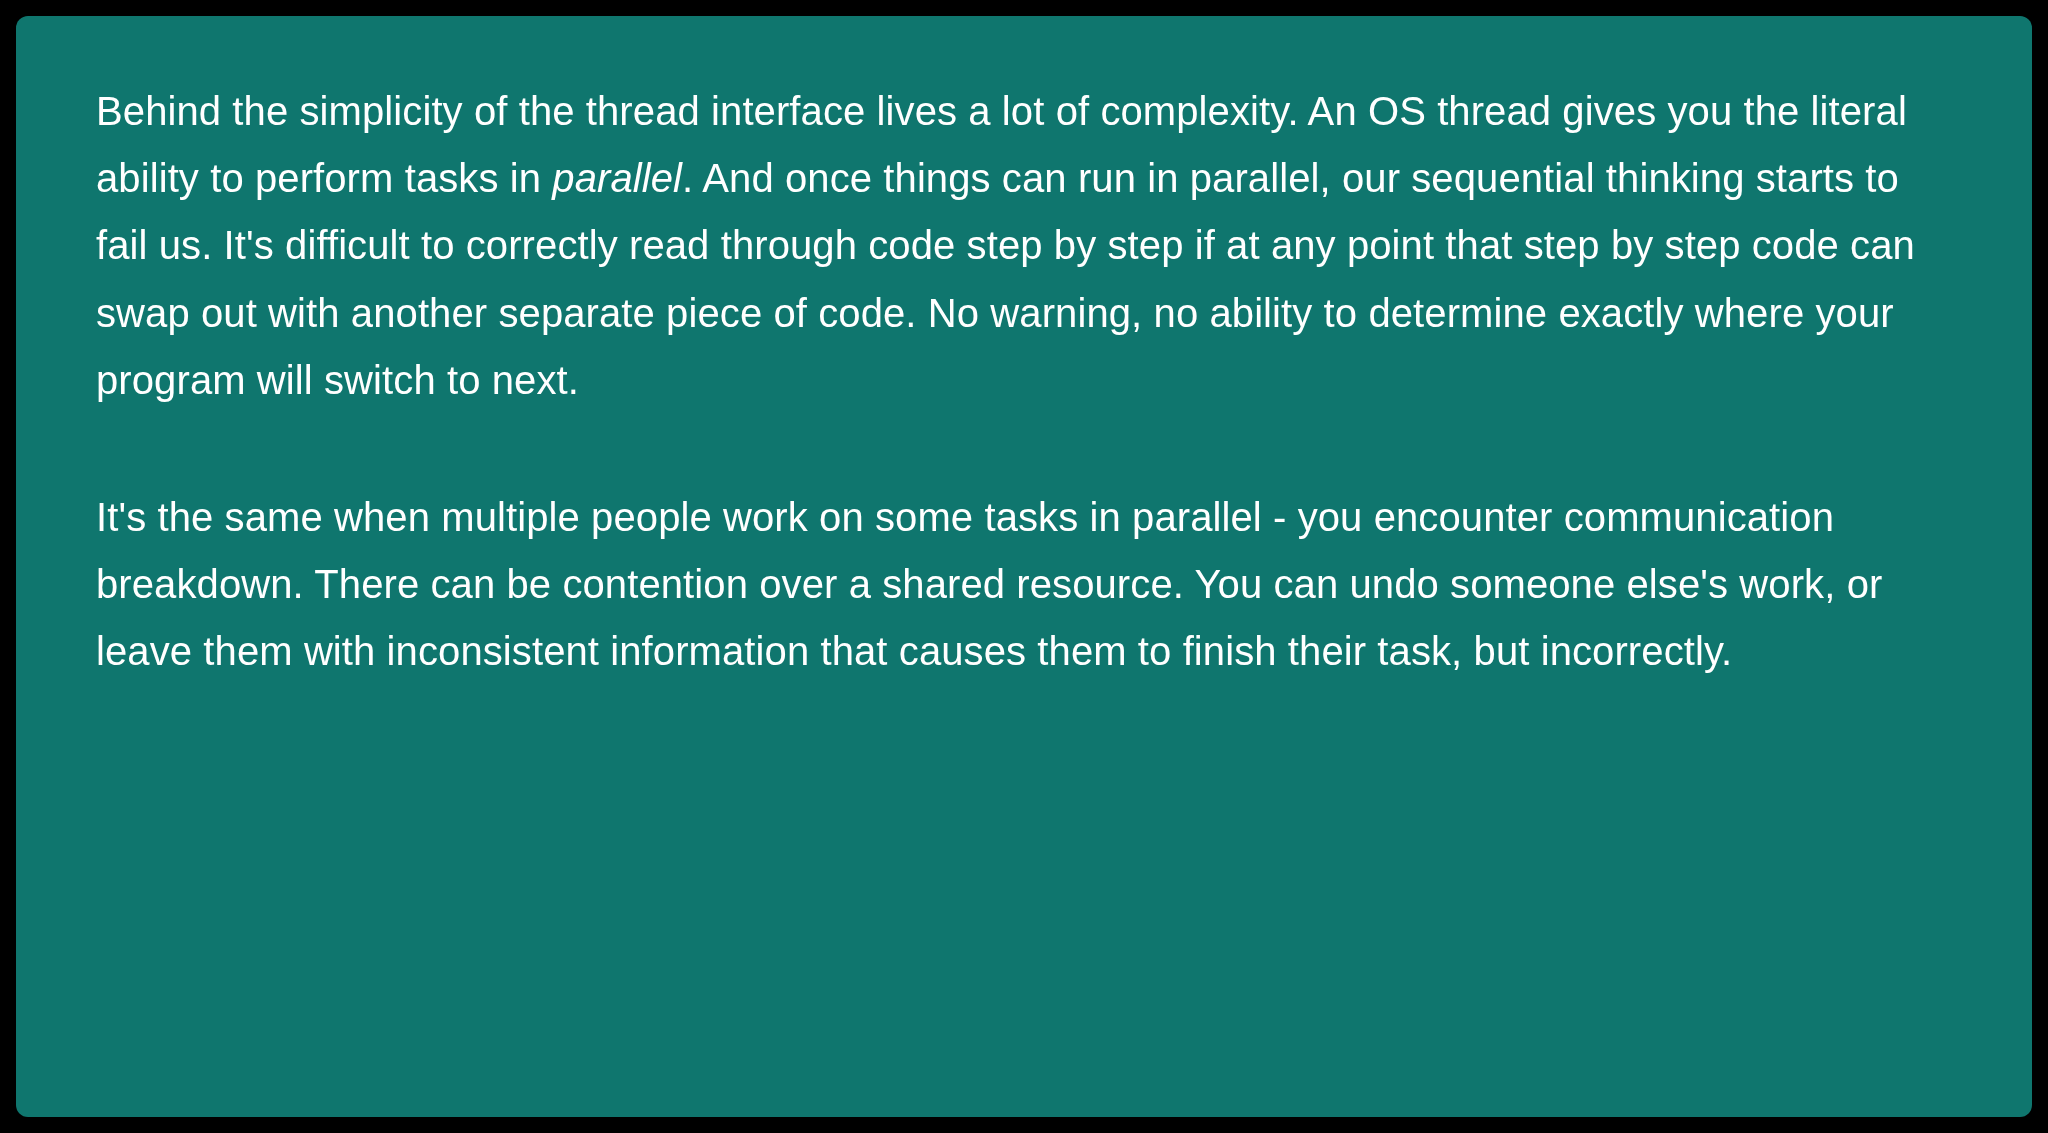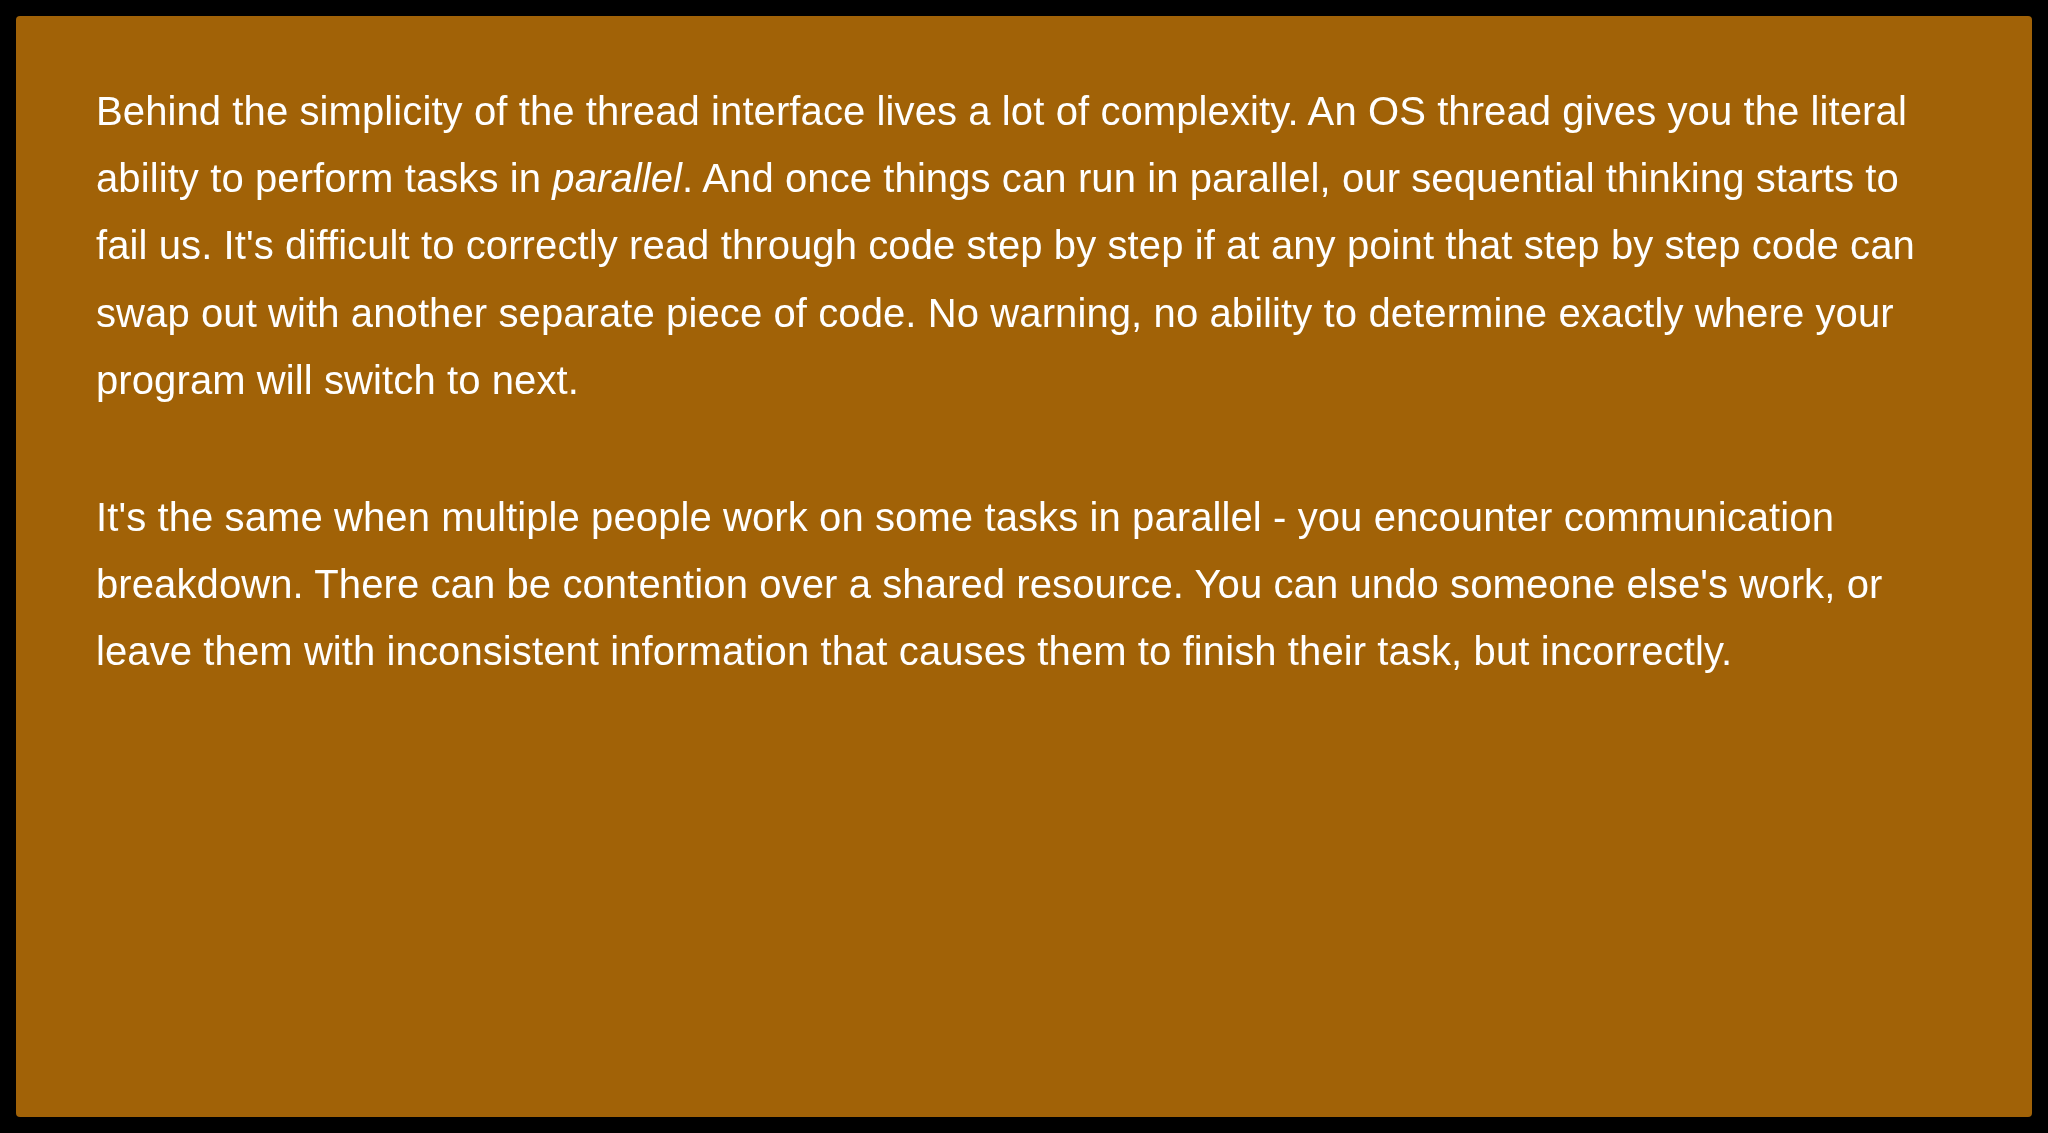--- a/index.html
+++ b/index.html
@@ -15,22 +15,22 @@
     }
     .outer-frame {
       width: 2048px;
       height: 1133px;
       background: #000000;
       padding: 16px;
     }
     .content-card {
       width: 100%;
       height: 100%;
-      background: #a16207;
-      border-radius: 4px;
+      background: #0f766e;
+      border-radius: 12px;
       padding: 62px 80px 62px 80px;
       color: #ffffff;
       font-family: -apple-system, BlinkMacSystemFont, "Segoe UI", Helvetica, Arial, sans-serif;
     }
     .paragraph {
       font-size: 40px;
       line-height: 1.68;
       font-weight: 400;
       letter-spacing: 0.1px;
       color: #ffffff;

